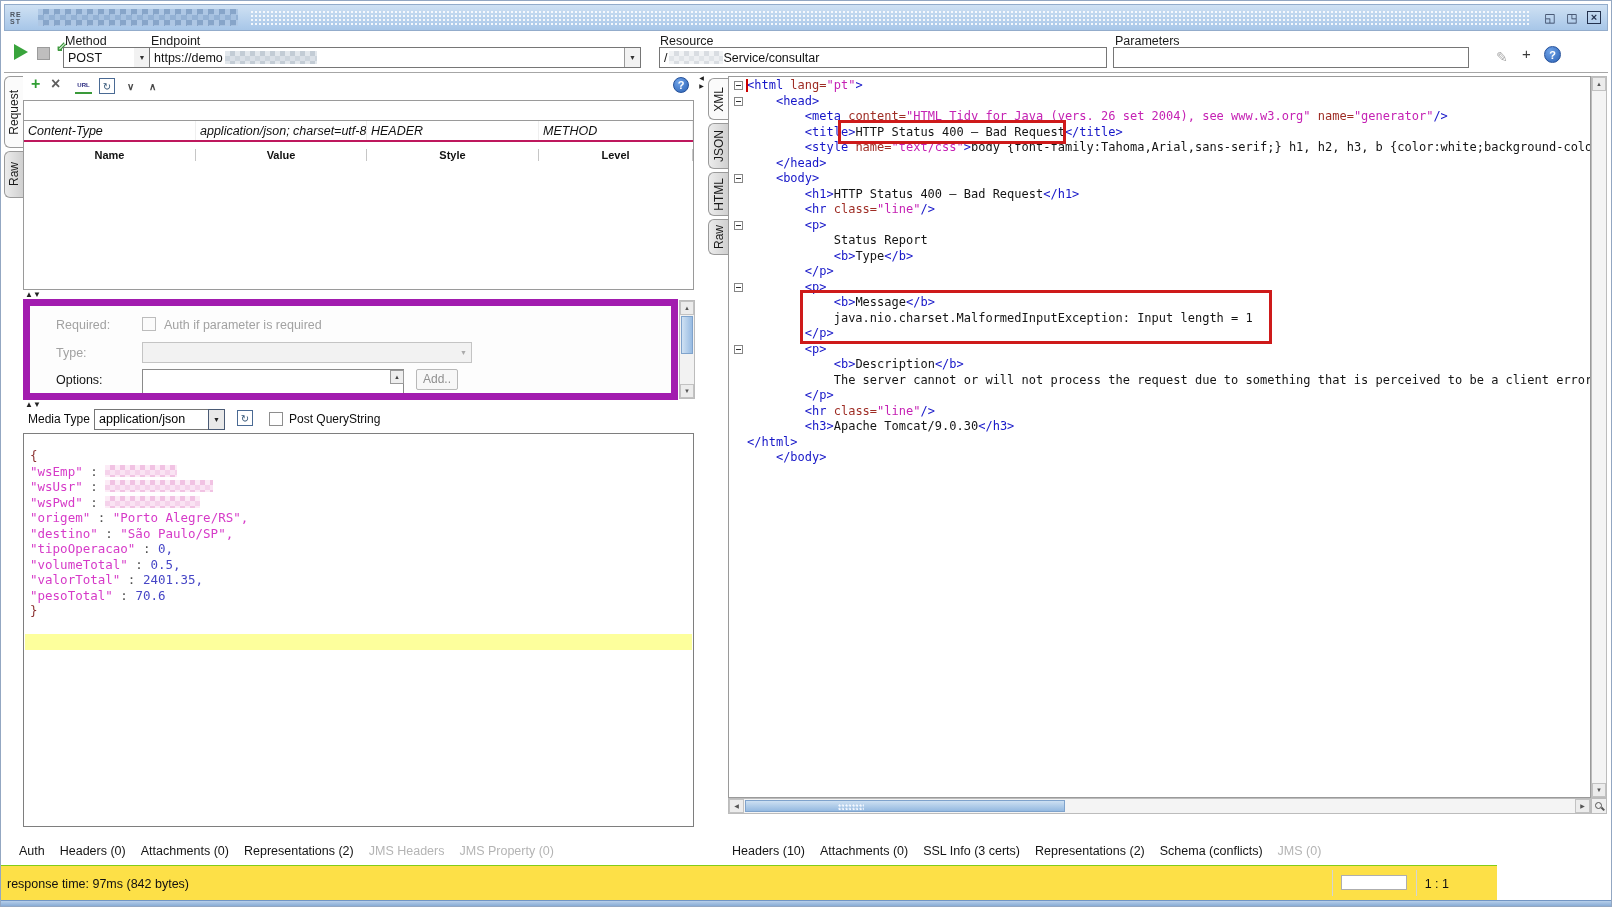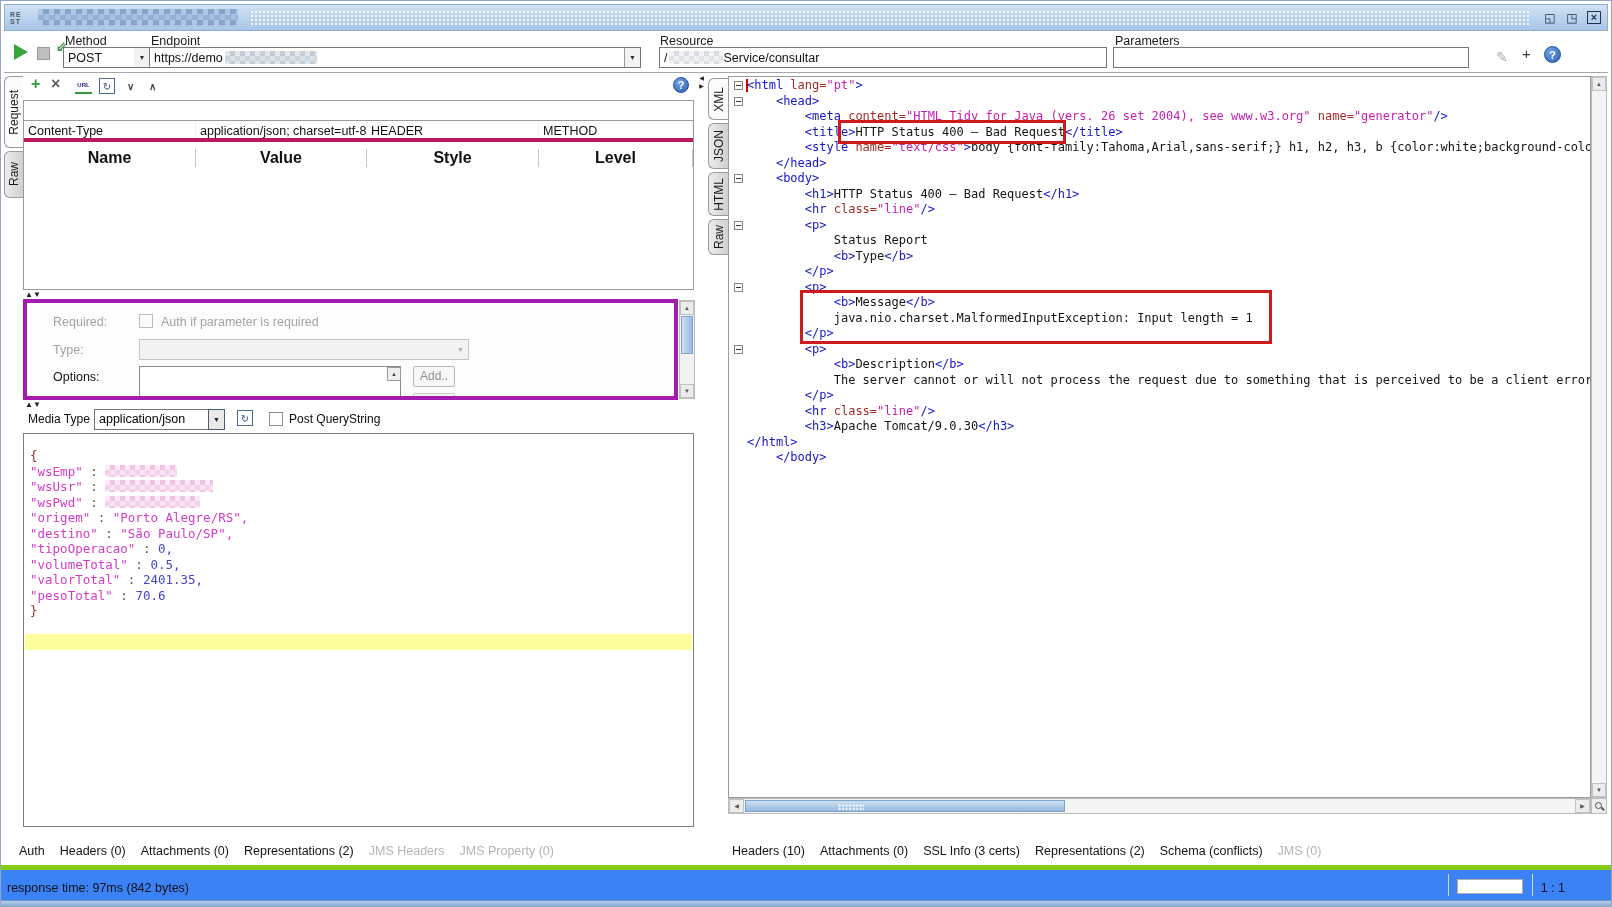--- a/index.html
+++ b/index.html
@@ -62,33 +62,33 @@
   .url-icon { position:absolute; top:4px; width:17px; height:15px; font-size:6px; font-weight:bold;
     color:#27277e; border-bottom:2px solid #3a9a3a; line-height:12px; text-align:center; cursor:pointer;}
   .box-icon { position:absolute; top:3px; width:16px; height:16px; border:1px solid #4a6a94;
     font-size:10px; color:#335577; display:flex; align-items:center; justify-content:center; cursor:pointer;}
   
   .params-table { position:absolute; left:22px; top:99px; width:671px; height:190px;
     border:1px solid #9a9a9a; background:#fff; overflow:hidden; }
   .pt-header { display:grid; grid-template-columns:172px 171px 172px 154px; height:20px;
     border-bottom:1px solid #9a9a9a; }
   .pt-header div { border-right:1px solid #c6c6c6; display:flex; align-items:center; justify-content:center;
-    font-size:16px; font-weight:bold; color:#111;margin-top:48px; }
+    font-size:11px; font-weight:bold; color:#111;margin-top:48px; }
   .pt-row { display:grid; grid-template-columns:172px 171px 172px 154px; height:21px;
-    border-bottom:4px solid #be185d; }
+    border-bottom:2px solid #be185d;font-style:italic; }
   .pt-row div { padding:3px 4px; font-size:12.5px; color:#111; border-right:1px solid #efefef;
     white-space:nowrap; overflow:hidden; }
   
   .split-h { position:absolute; left:22px; width:671px; height:9px; font-size:8px; color:#222;
     line-height:9px; padding-left:2px; letter-spacing:0; cursor:row-resize; }
   .vsplit { position:absolute; left:695px; top:73px; width:11px; height:788px; text-align:center; cursor:col-resize;}
   .vsplit span { display:block; font-size:6px; color:#222; line-height:8px; }
   
   .param-form { position:absolute; left:22px; top:298px; width:655px; height:101px;
-    border:4px solid #a21caf; background:#fdfdfd; overflow:hidden;text-decoration:underline; }
+    border:7px solid #a21caf; background:#fdfdfd; overflow:hidden;text-decoration:underline; }
   .pf-label { position:absolute; font-size:12.5px; color:#a2a2a2; }
   .pf-label.on { color:#141414; }
   .pf-check { position:absolute; width:14px; height:14px; border:1px solid #bcbcbc; background:#fbfbfb; }
   .pf-combo { position:absolute; left:112px; top:36px; width:330px; height:21px; background:#f2f2f2;
     border:1px solid #c4c4c4; }
   .pf-combo .arr { position:absolute; right:4px; top:6px; font-size:7px; color:#aaa; }
   .pf-list { position:absolute; left:112px; top:63px; width:262px; height:36px; background:#fff;
     border:1px solid #8a8a8a; }
   .pf-spin { position:absolute; left:360px; top:64px; width:14px; height:14px; border:1px solid #9a9a9a;
     background:#eee; font-size:6px; color:#444; text-align:center; line-height:12px; cursor:pointer;}
@@ -149,22 +149,22 @@
     background-image:radial-gradient(circle at 1.5px 1.5px, #f5f9ff 1px, transparent 1.3px); background-size:3.5px 3.5px; }
   .scroll-corner { position:absolute; left:1590px; top:797px; width:16px; height:16px; border:1px solid #bcbcbc;
     background:#efefef; }
   .mag { position:absolute; left:3px; top:3px; width:7px; height:7px; border:1.5px solid #555; border-radius:50%; }
   .mag::after { content:""; position:absolute; left:5px; top:5px; width:4px; height:1.5px; background:#555;
     transform:rotate(45deg); }
   
   .btabs { position:absolute; top:840px; height:20px; display:flex; gap:15px; align-items:center; }
   .btab { font-size:12.5px; color:#141414; cursor:pointer; white-space:nowrap; }
   .btab.dis { color:#b4b4b4; }
-  .statusbar { position:absolute; left:0; top:864px; width:1612px; height:35px; background:#3b82f6;
-    border-top:5px solid #84cc16; }
+  .statusbar { position:absolute; left:0; top:864px; width:1496px; height:35px; background:#fde047;
+    border-top:1px solid #84cc16; }
   .sb-left { position:absolute; left:6px; top:11px; font-size:12.5px; color:#111; }
   .sb-sep { position:absolute; top:4px; bottom:4px; width:1px; background:#d4d4d4; }
   .sb-box { position:absolute; right:90px; top:9px; width:66px; height:15px; border:1px solid #aeaeae; background:#fff; }
   .sb-caret { position:absolute; right:48px; top:11px; font-size:12.5px; color:#111; }
   .bottom-strip { position:absolute; left:0; top:899px; width:1612px; height:7px;
     background:linear-gradient(180deg,#b7cfea,#7fa5d2); border-top:1px solid #7396c4; }
 </style>
 </head>
 <body>
 

